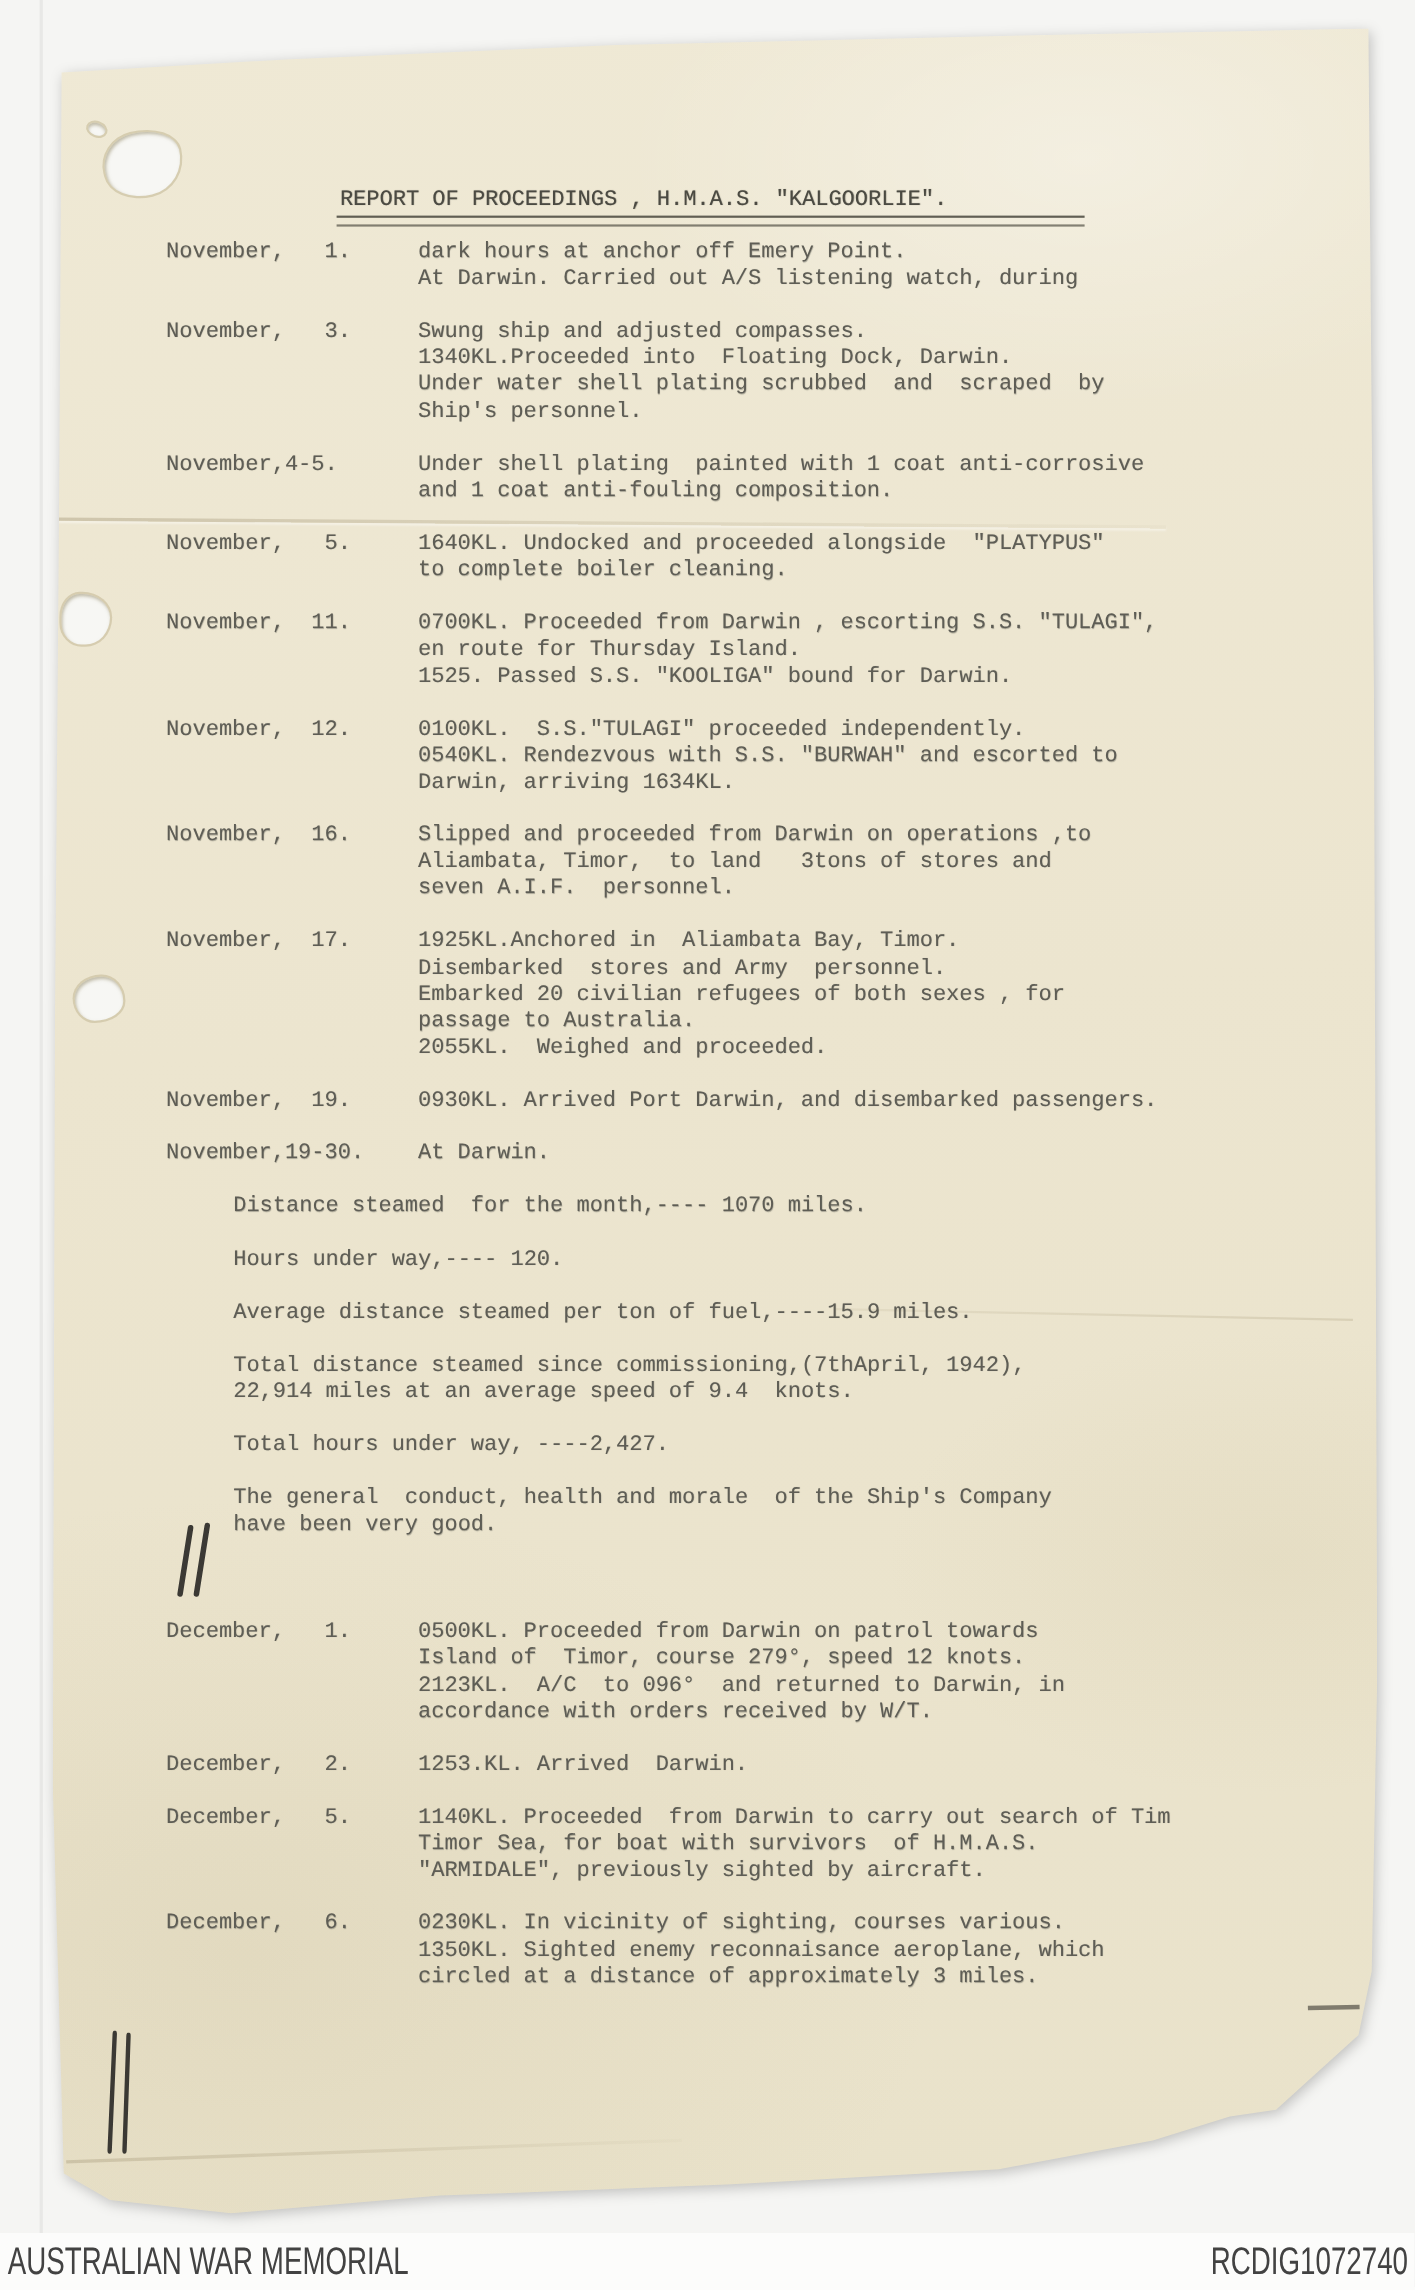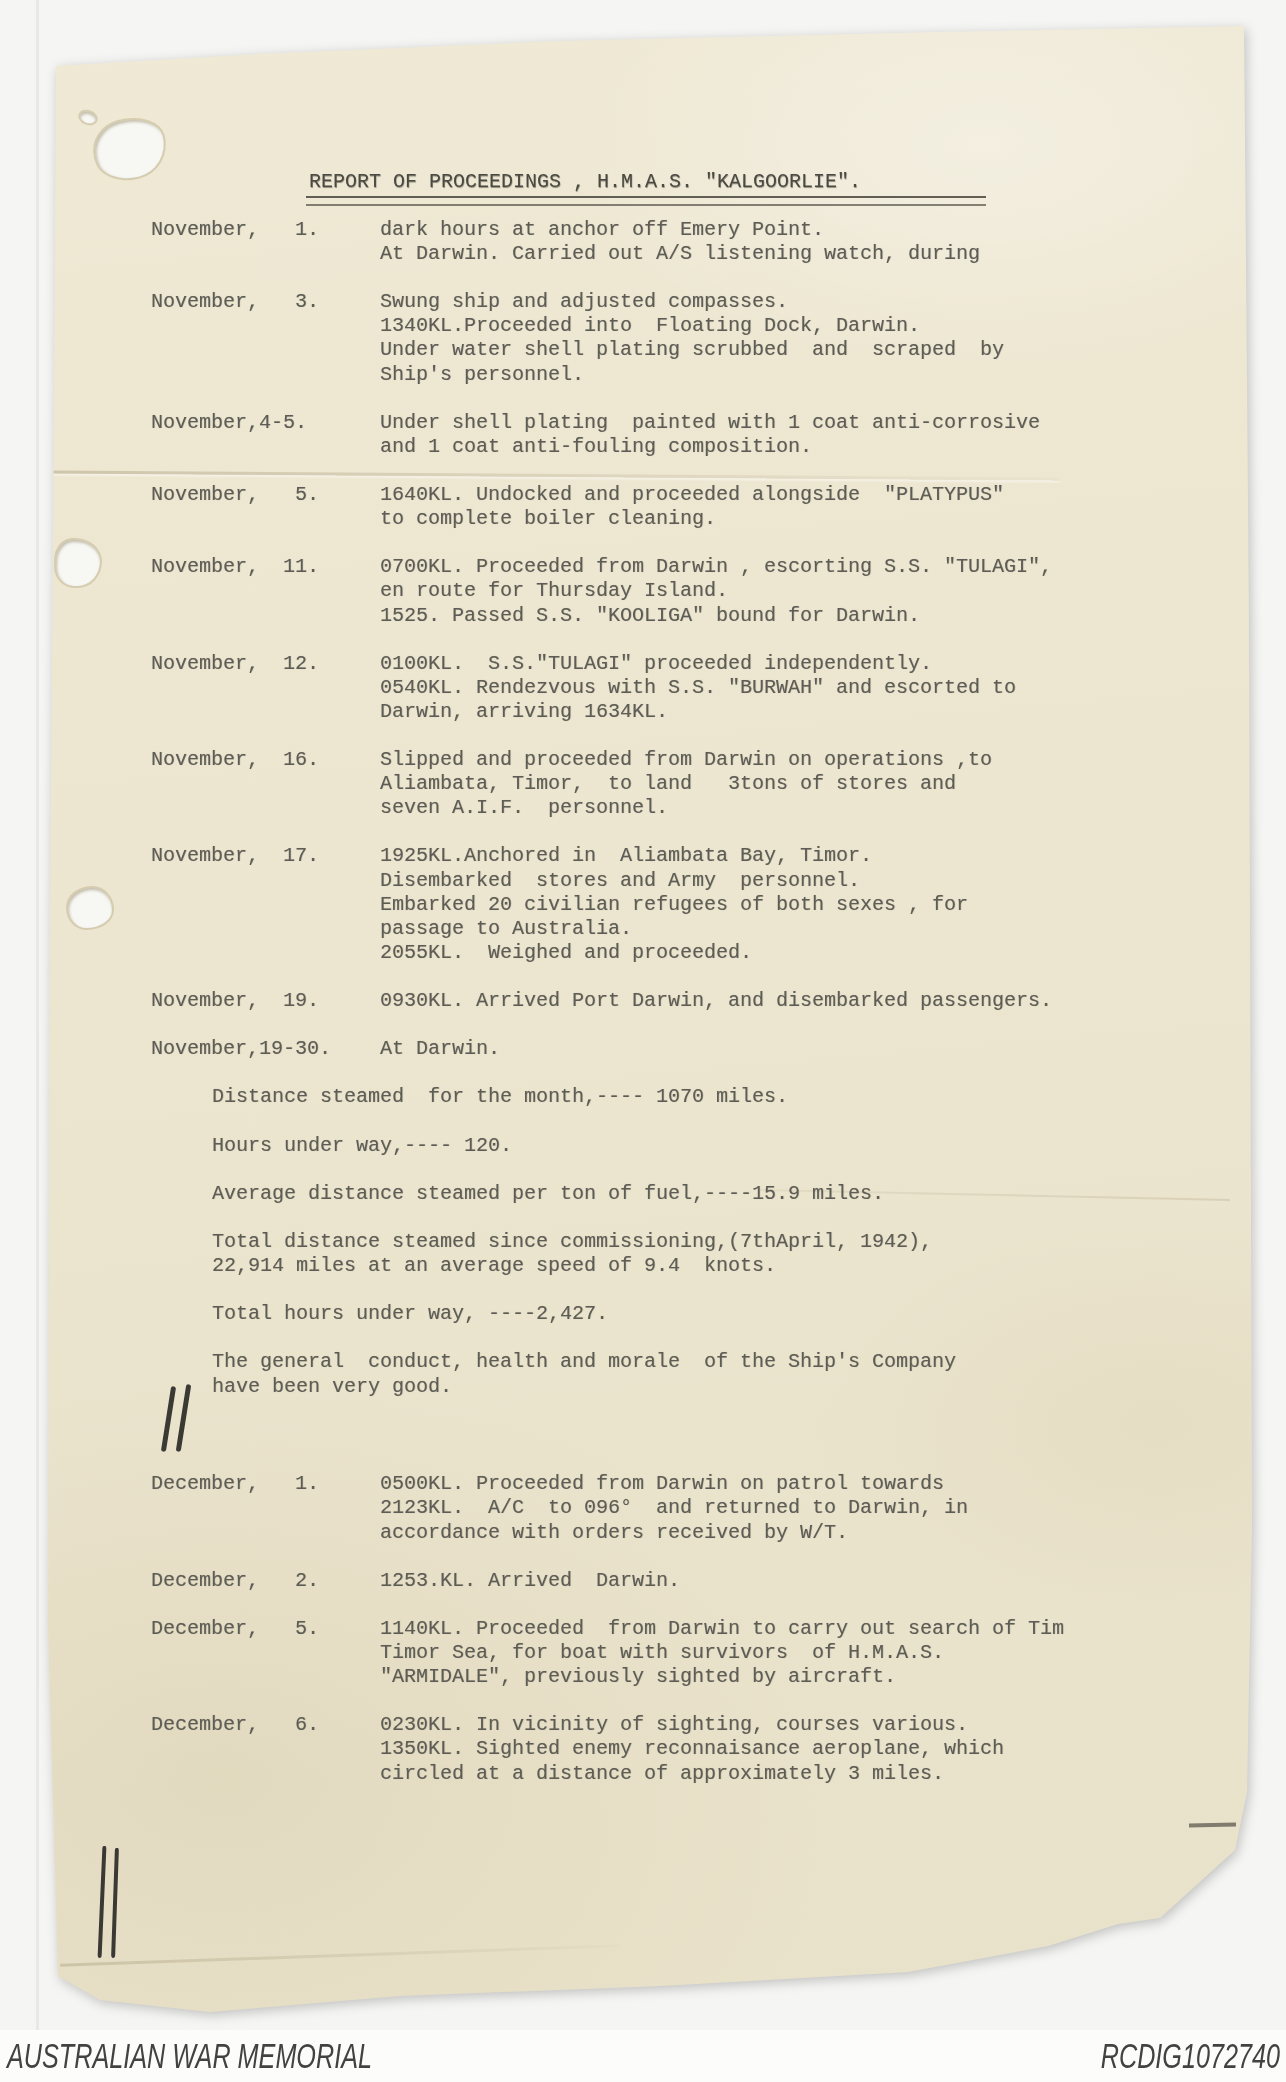--- a/index.html
+++ b/index.html
@@ -99,21 +99,21 @@
                 border-radius: 40% 40% 60% 60% / 4px; }
 
   
   .strike-mark { position: absolute; left: 1149px; top: 1799px; width: 47px; height: 4px;
     background: rgba(82,80,70,0.7); transform: rotate(-1deg); }
 
   
   .footer-bar {
     position: absolute; left: 0; bottom: 0; width: 1286px; height: 52px;
     background: #fcfcfb;
-    display: flex; justify-content: space-between; align-items: center; font-style: italic;
+    display: flex; justify-content: space-between; align-items: center;
   }
   .footer-text {
     font-family: "Liberation Sans", sans-serif;
     font-size: 35px; font-weight: 400; color: #424242;
     line-height: 52px; letter-spacing: 0px; white-space: nowrap;
   }
   .footer-left { transform: scaleX(0.72); transform-origin: left center; margin-left: 7px; }
   .footer-right { transform: scaleX(0.72); transform-origin: right center; margin-right: 6px; }
 </style>
 </head>
@@ -237,20 +237,21 @@
           <div class="plain-block">
             <div class="tw">The general  conduct, health and morale  of the Ship's Company</div>
             <div class="tw">have been very good.</div>
           </div>
         </div>
       <div id="log-december">
           <div class="entry">
             <span class="tw date">December,   1.</span>
             <div class="body">
               <div class="tw">0500KL. Proceeded from Darwin on patrol towards</div>
+              <div class="tw">Island of  Timor, course 279°, speed 12 knots.</div>
               <div class="tw">2123KL.  A/C  to 096°  and returned to Darwin, in</div>
               <div class="tw">accordance with orders received by W/T.</div>
             </div>
           </div>
           <div class="entry">
             <span class="tw date">December,   2.</span>
             <div class="body">
               <div class="tw">1253.KL. Arrived  Darwin.</div>
             </div>
           </div>

